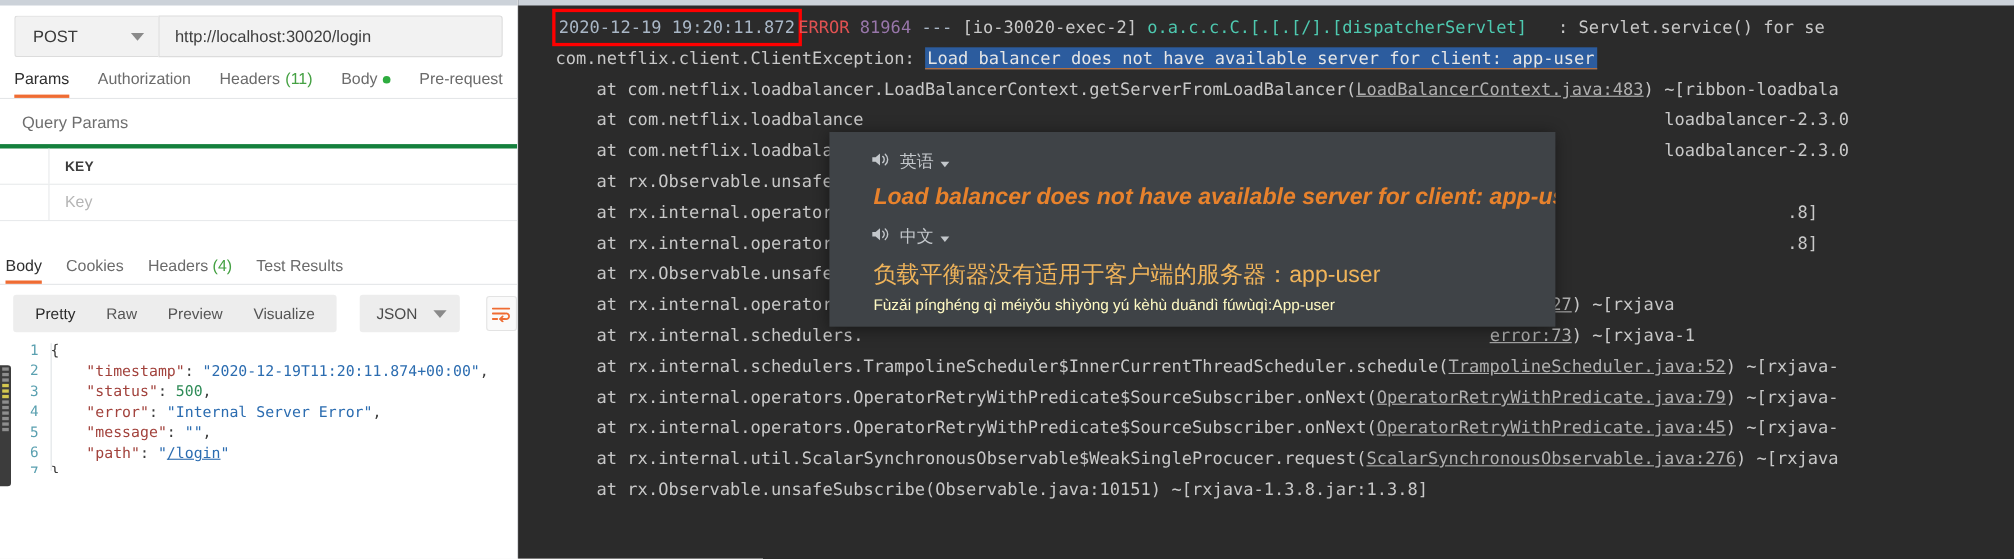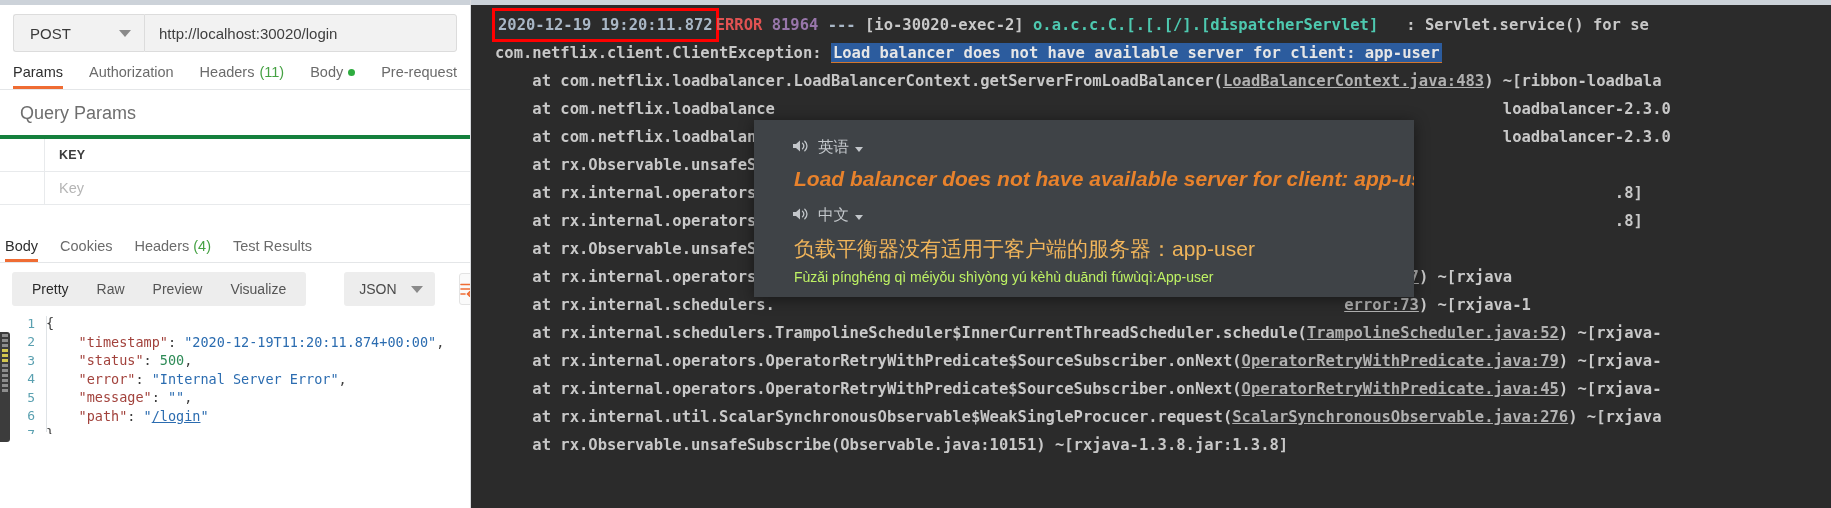--- a/index.html
+++ b/index.html
@@ -69,21 +69,21 @@
     content: ""; position: absolute; left: 0; right: 0; bottom: 0;
     height: 3px; background: #ef6c33;
   }
   .count-green { color: #45a143; }
   .dot-green {
     width: 7px; height: 7px; border-radius: 50%;
     background: #2eac3f; display: inline-block;
   }
 
   .query-title {
-    font-size: 18px; color: #6e6e6e;
+    font-size: 15px; color: #6e6e6e;
     padding: 13px 0 11px 20px;
   }
   .kv-table { border-top: 4px solid #15803d; }
   .kv-row { display: flex; height: 33px; border-bottom: 1px solid #e8eaec; }
   .kv-check { width: 45px; border-right: 1px solid #e8eaec; }
   .kv-cell {
     flex: 1; display: flex; align-items: center;
     padding-left: 14px; font-size: 13.5px;
   }
   .kv-head .kv-cell { font-weight: bold; color: #3d3d3d; font-size: 12.5px; letter-spacing: .2px; }
@@ -116,21 +116,21 @@
   }
   .fmt-btn {
     font-size: 14px; color: #555; padding: 0 14px;
     height: 34px; display: flex; align-items: center;
   }
   .fmt-btn.active { color: #2b2b2b; }
   .fmt-sel {
     display: flex; align-items: center; gap: 14px;
     background: #ededed; border-radius: 3px;
     height: 34px; padding: 0 12px 0 15px;
-    margin-left: 26px;
+    margin-left: 9px;
     font-size: 14px; color: #4a4a4a;
   }
   .wrap-btn {
     margin-left: 12px; width: 32px; height: 32px;
     border: 1px solid #e3e3e3; border-radius: 3px;
     background: #fafafa;
     display: flex; align-items: center; justify-content: center;
   }
 
   .code-area { position: relative; margin-top: 8px; height: 120px; overflow: hidden; }
@@ -163,21 +163,21 @@
     background: #2b2b2b;
     position: relative;
     overflow: hidden;
     font-family: "DejaVu Sans Mono", monospace;
   }
   .con-topstrip { height: 5px; background: #ccd2d9; }
   .con-body { position: relative; padding: 6px 0 0 0; }
   .log-line {
     height: 28px; line-height: 28px;
     white-space: pre; font-size: 15.5px;
-    padding-left: 24px; color: #bbbbbb; font-weight: bold;
+    padding-left: 34px; color: #bbbbbb;
   }
   .c-gray   { color: #a9b7c6; }
   .c-red    { color: #e05252; }
   .c-purple { color: #9876aa; }
   .c-cyan   { color: #4ec9b0; }
   .c-light  { color: #c8c8c8; }
   .lnk { color: #b0b0b0; text-decoration: underline; }
 
   .ts-box {
     display: inline-block;
@@ -216,21 +216,21 @@
   }
   .spk { display: inline-block; }
   .pp-en {
     font-size: 21px; font-style: italic; font-weight: bold;
     color: #e8822c; margin: 9px 0 14px 2px; white-space: nowrap;
   }
   .pp-zh {
     font-size: 21px; color: #f0b45a; margin: 9px 0 6px 2px; white-space: nowrap;
   }
   .pp-py {
-    font-size: 14px; color: #bef264; margin-left: 2px; white-space: nowrap;
+    font-size: 14px; color: #fef9c3; margin-left: 2px; white-space: nowrap;
   }
 </style>
 </head>
 <body>
 
 <div id="app">
 
   <div id="postman">
     <div class="pm-topstrip"></div>
 

